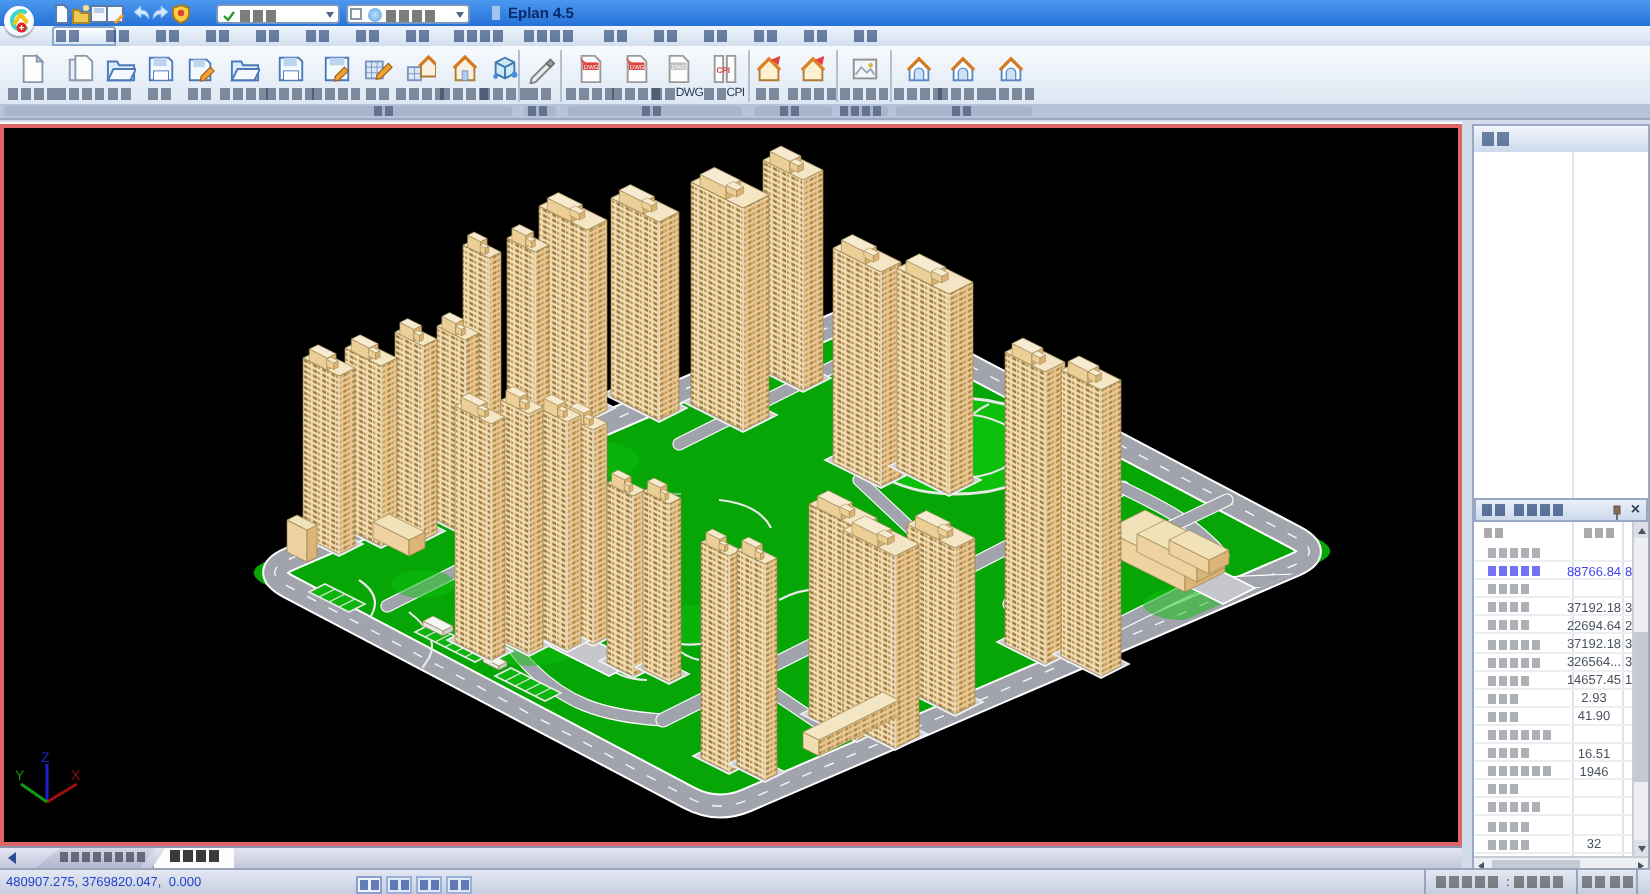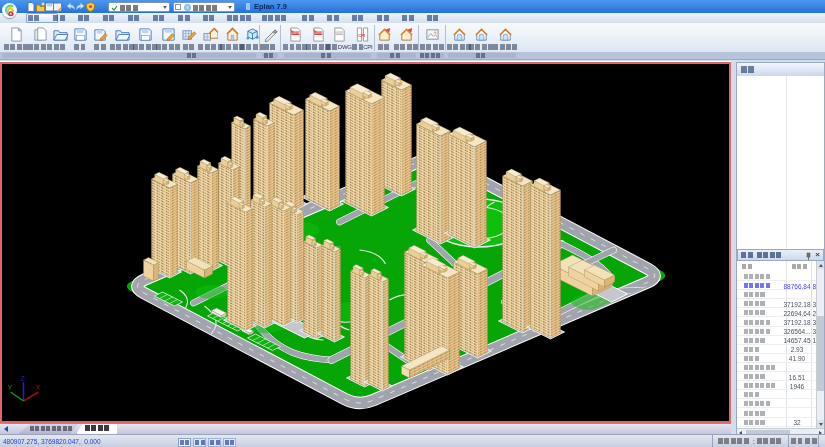--- a/index.html
+++ b/index.html
@@ -47,21 +47,21 @@
    <span style="position:absolute;left:11px;top:2px"><span style="display:inline-block;vertical-align:top;width:18.0px;height:6px;opacity:0.7;background:repeating-linear-gradient(90deg,#444 0 5px,transparent 5px 6.5px)"></span></span>
    <span style="position:absolute;right:2px;top:3.5px;width:0;height:0;border-left:2.5px solid transparent;border-right:2.5px solid transparent;border-top:3px solid #556688"></span>
  </div>
  <div style="position:absolute;left:173px;top:1.5px;width:62px;height:10px;background:#fff;border:1px solid #7a96c0;border-radius:2px">
    <span style="position:absolute;left:1px;top:1.5px;width:6px;height:6px;border:1px solid #8899aa;background:#fff"></span>
    <span style="position:absolute;left:10px;top:1px;width:7px;height:7px;border-radius:50%;background:radial-gradient(#bfe0ff,#5aa0e0)"></span>
    <span style="position:absolute;left:19px;top:2px"><span style="display:inline-block;vertical-align:top;width:24.5px;height:6px;opacity:0.7;background:repeating-linear-gradient(90deg,#444 0 5px,transparent 5px 6.5px)"></span></span>
    <span style="position:absolute;right:2px;top:3.5px;width:0;height:0;border-left:2.5px solid transparent;border-right:2.5px solid transparent;border-top:3px solid #556688"></span>
  </div>
  <div style="position:absolute;left:246px;top:3px;width:4px;height:7px;opacity:.7;background:#cfe0f5"></div>
- <div style="position:absolute;left:254px;top:2px;font-size:7.5px;line-height:9px;color:#0a2a6a;font-weight:bold">Eplan 7.9</div>
+ <div style="position:absolute;left:254px;top:2px;font-size:7.5px;line-height:9px;color:#0a2a6a;font-weight:bold">Eplan 4.5</div>
 </div>
 
 <div id="menubar">
       <div style="position:absolute;left:26px;top:0px;width:32px;height:10px;background:linear-gradient(#ffffff,#d8e6f8);border:1px solid #8aa8cc;border-radius:2px 2px 0 0"></div>
       <div style="position:absolute;left:28px;top:2px"><span style="display:inline-block;vertical-align:top;width:11.5px;height:6px;opacity:0.6;background:repeating-linear-gradient(90deg,#16366b 0 5px,transparent 5px 6.5px)"></span></div>
       <div style="position:absolute;left:53px;top:2px"><span style="display:inline-block;vertical-align:top;width:11.5px;height:6px;opacity:0.6;background:repeating-linear-gradient(90deg,#16366b 0 5px,transparent 5px 6.5px)"></span></div>
       <div style="position:absolute;left:78px;top:2px"><span style="display:inline-block;vertical-align:top;width:11.5px;height:6px;opacity:0.6;background:repeating-linear-gradient(90deg,#16366b 0 5px,transparent 5px 6.5px)"></span></div>
       <div style="position:absolute;left:103px;top:2px"><span style="display:inline-block;vertical-align:top;width:11.5px;height:6px;opacity:0.6;background:repeating-linear-gradient(90deg,#16366b 0 5px,transparent 5px 6.5px)"></span></div>
       <div style="position:absolute;left:128px;top:2px"><span style="display:inline-block;vertical-align:top;width:11.5px;height:6px;opacity:0.6;background:repeating-linear-gradient(90deg,#16366b 0 5px,transparent 5px 6.5px)"></span></div>
       <div style="position:absolute;left:153px;top:2px"><span style="display:inline-block;vertical-align:top;width:11.5px;height:6px;opacity:0.6;background:repeating-linear-gradient(90deg,#16366b 0 5px,transparent 5px 6.5px)"></span></div>

